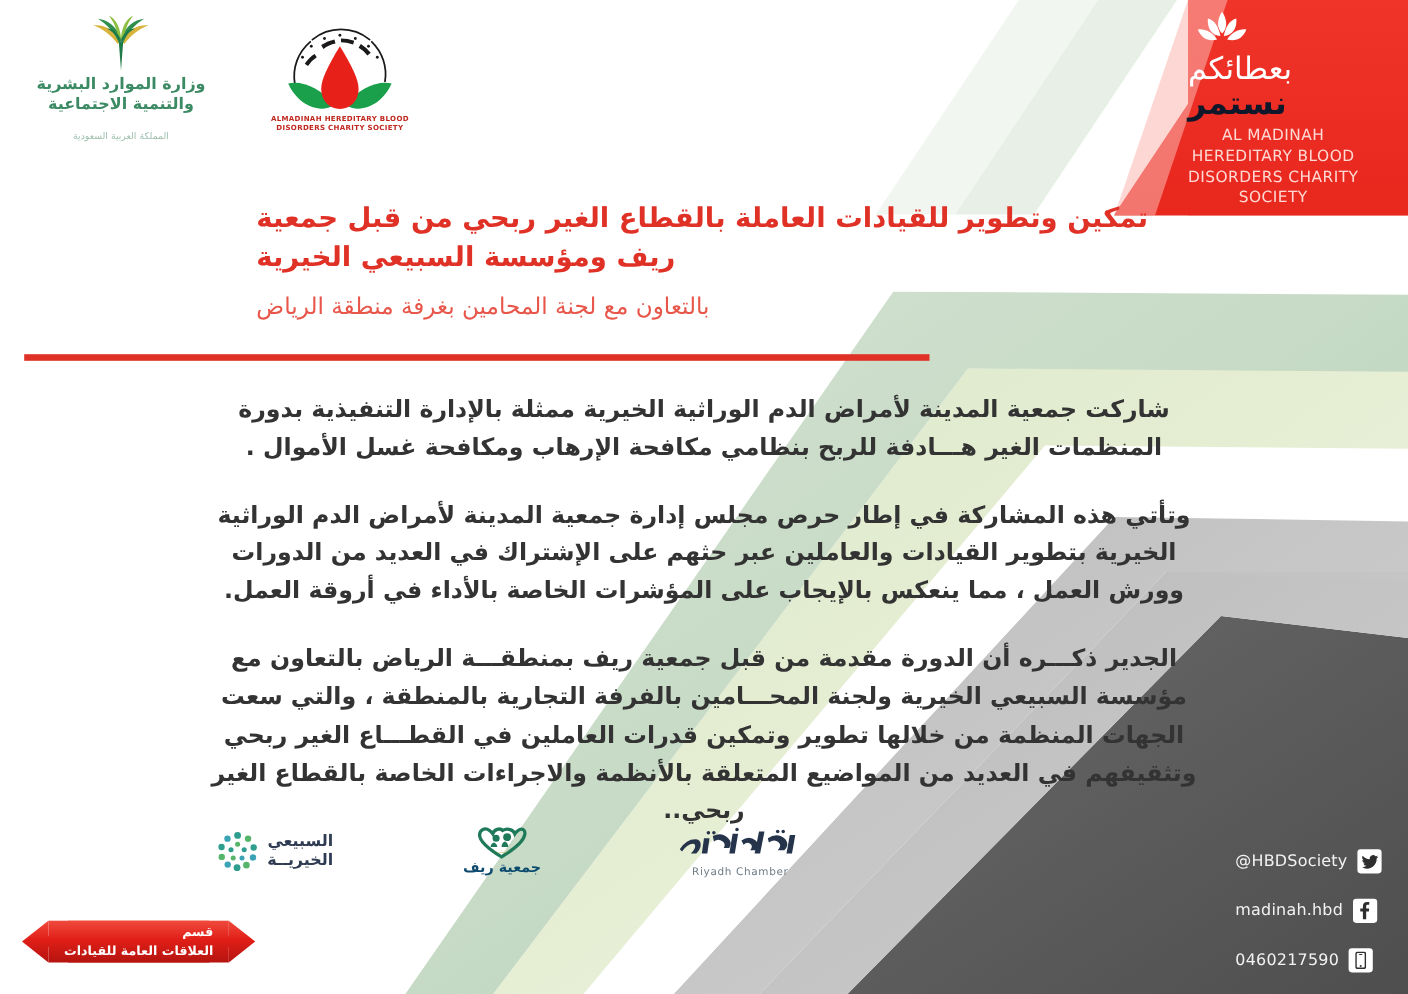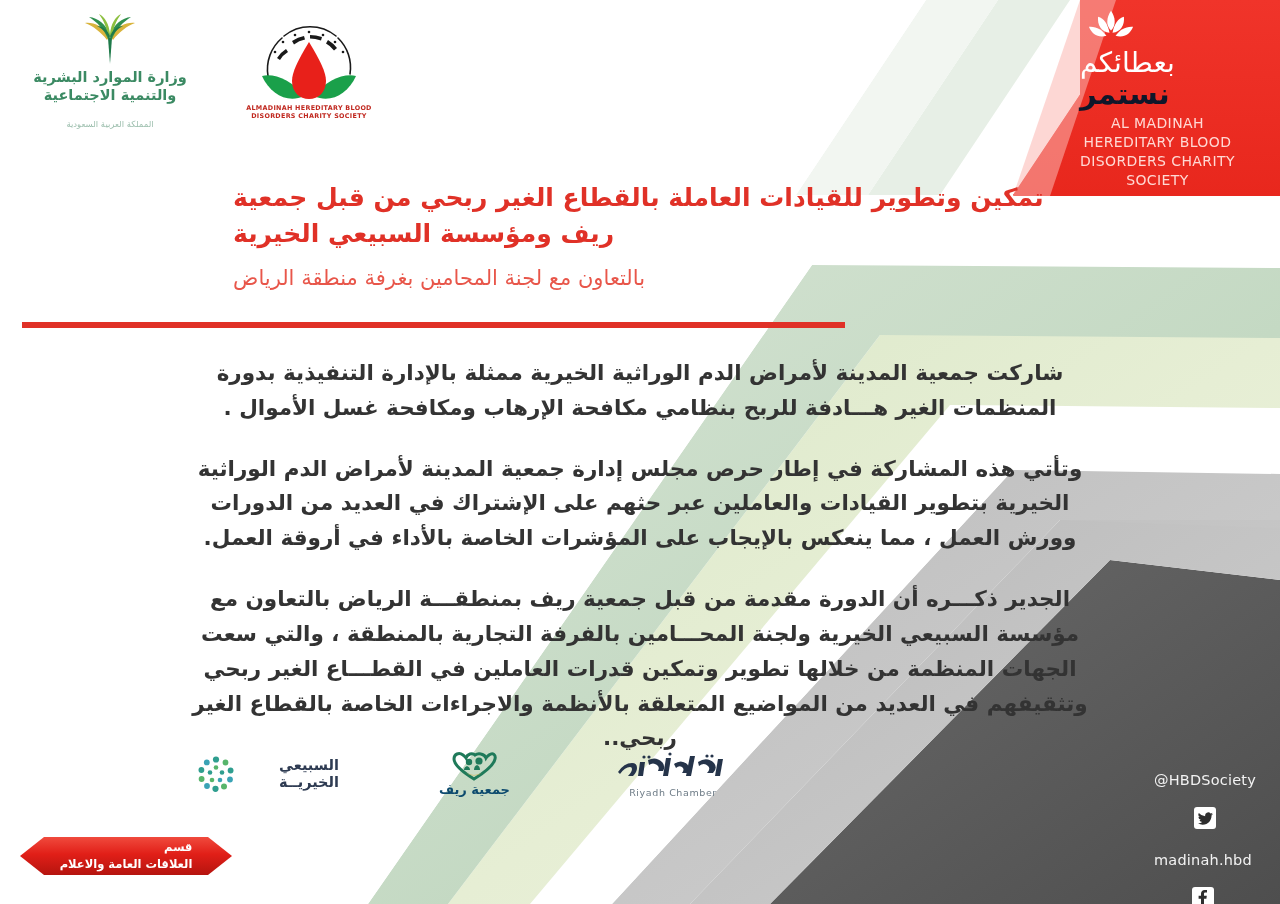--- a/index.html
+++ b/index.html
@@ -80,39 +80,39 @@
   .partners{
     position:absolute;top:736px;left:196px;width:540px;height:76px;
     z-index:4;display:flex;align-items:center;justify-content:space-between;
   }
   .partner{display:flex;flex-direction:column;align-items:center;}
   .partner svg{display:block;}
   .p-riyadh-txt{color:#6d7b86;font-size:9.5px;letter-spacing:.6px;direction:ltr;margin-top:3px;}
   .p-reef-ar{color:#0c4a6e;font-size:13px;font-weight:700;direction:rtl;margin-top:1px;}
   .p-reef-en{color:#2f8f6c;font-size:6.5px;letter-spacing:2.4px;direction:ltr;margin-top:1px;}
   .p-sabie{display:flex;flex-direction:row-reverse;align-items:center;gap:7px;}
-  .p-sabie-ar{color:#2e3b52;font-size:14.5px;font-weight:700;line-height:1.15;direction:rtl;text-align:right;margin-left:36px;}
+  .p-sabie-ar{color:#2e3b52;font-size:14.5px;font-weight:700;line-height:1.15;direction:rtl;text-align:right;}
 
   
   .ribbon{
     position:absolute;left:16px;top:827px;width:220px;height:58px;z-index:4;
     display:flex;align-items:center;justify-content:center;
   }
   .ribbon svg{position:absolute;top:0;left:0;}
   .ribbon-text{
     position:relative;z-index:2;color:#ffffff;font-size:11.5px;font-weight:700;
     line-height:1.45;text-align:right;direction:rtl;
   }
 
   
   .socials{
     position:absolute;right:24px;top:772px;z-index:5;
     display:flex;flex-direction:column;align-items:flex-end;gap:23px;
   }
-  .social-row{display:flex;flex-direction:column;align-items:center;gap:19px;direction:ltr;}
+  .social-row{display:flex;flex-direction:row;align-items:center;gap:9px;direction:ltr;}
   .social-handle{color:#f2f2f2;font-size:14.5px;letter-spacing:.2px;direction:ltr;}
   .social-badge{
     width:22px;height:22px;background:#ffffff;border-radius:3px;
     display:flex;align-items:center;justify-content:center;
   }
   .social-badge svg{display:block;}
 </style>
 </head>
 <body>
 
@@ -337,21 +337,21 @@
       </defs>
       <rect x="28" y="10" width="164" height="38" fill="url(#ribRed)"></rect>
       <polygon points="28,10 28,48 4,29" fill="url(#ribRed)"></polygon>
       <polygon points="46,10 46,48 22,29" fill="url(#ribRed)"></polygon>
       <polygon points="192,10 192,48 216,29" fill="url(#ribRed)"></polygon>
       <polygon points="174,10 174,48 198,29" fill="url(#ribRed)"></polygon>
       <rect x="46" y="10" width="128" height="38" fill="url(#ribRed)"></rect>
     </svg>
     <div class="ribbon-text">
       <div>قسم</div>
-      <div>العلاقات العامة والاعلام</div>
+      <div>العلاقات العامة للقيادات</div>
     </div>
   </div>
 
   <div class="socials">
 
     <div class="social-row">
       <span class="social-handle">@HBDSociety</span>
       <span class="social-badge">
         <svg width="15" height="13" viewBox="0 0 16 13" aria-hidden="true">
           <path d="M16 1.6a6.4 6.4 0 0 1-1.9.5A3.3 3.3 0 0 0 15.5.3a6.6 6.6 0 0 1-2.1.8A3.3 3.3 0 0 0 7.7 4a9.3 9.3 0 0 1-6.8-3.4 3.3 3.3 0 0 0 1 4.4A3.2 3.2 0 0 1 .4 4.6v.1a3.3 3.3 0 0 0 2.6 3.2 3.3 3.3 0 0 1-1.5.1 3.3 3.3 0 0 0 3 2.3A6.6 6.6 0 0 1 0 11.6a9.3 9.3 0 0 0 5 1.5c6 0 9.4-5 9.4-9.4v-.4A6.7 6.7 0 0 0 16 1.6z" fill="#2e2e2e"></path>

